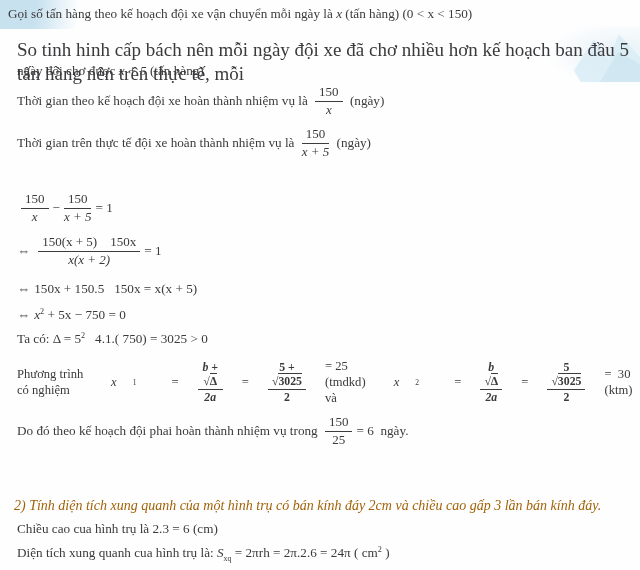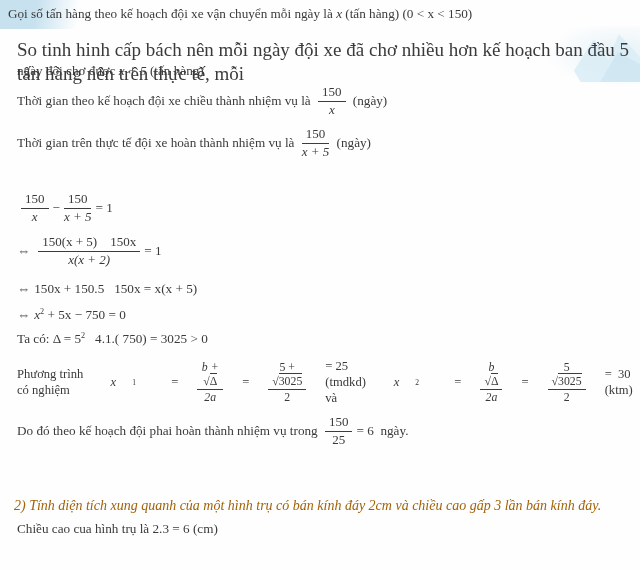--- a/index.html
+++ b/index.html
@@ -47,39 +47,39 @@
     display:inline-block;vertical-align:middle;text-align:center;
     margin:0 4px;font-size:13px;line-height:1.15;
   }
   .frac .num{display:block;border-bottom:1px solid var(--rule);padding:0 4px 1px;}
   .frac .den{display:block;padding-top:1px;}
   .rad{border-top:1px solid var(--rule);}
   sup{font-size:.62em;vertical-align:super;line-height:0;}
   sub{font-size:.6em;vertical-align:sub;line-height:0;}
   .arrow{margin-right:4px;}
   .sol-line{font-size:12.6px;gap:16px;}
-  .sol-line .frac{font-size:11.8px;margin:0 3px;}
+  .sol-line .frac{font-size:11.8px;margin:0 3px;font-weight:bold;}
 </style>
 </head>
 <body>
 
 <div class="page">
 
   <div class="hl-band"></div>
   <div class="corner-wash"></div>
   <div class="corner-peaks"></div>
   <div class="corner-peaks2"></div>
 
   <div class="line l1" style="top:6px"><span>Gọi số tấn hàng theo kế hoạch đội xe vận chuyển mỗi ngày là </span><span class="it">x</span><span> (tấn hàng) </span><span>(0 &lt; x &lt; 150)</span></div>
 
   <div class="line narrow" style="top:38px">So tinh hinh cấp bách nên mỗi ngày đội xe đã chơ nhiều hơn kế hoạch ban đầu 5 tấn hàng nên trên thực tế, mỗi</div>
 
   <div class="line" style="top:63px"><span>ngày đội chơ được </span><span class="it">x + 5</span><span> (tấn hàng)</span></div>
 
-  <div class="line fline" style="top:84px;height:35px"><span>Thời gian theo kế hoạch đội xe chiều thành nhiệm vụ là </span><span class="frac"><span class="num">150</span><span class="den it">x</span></span><span> (ngày)</span></div>
+  <div class="line fline" style="top:84px;height:35px"><span>Thời gian theo kế hoạch đội xe hoàn thành nhiệm vụ là </span><span class="frac"><span class="num">150</span><span class="den it">x</span></span><span> (ngày)</span></div>
 
   <div class="line fline" style="top:124px;height:38px"><span>Thời gian trên thực tế đội xe hoàn thành nhiệm vụ là </span><span class="frac"><span class="num">150</span><span class="den it">x + 5</span></span><span> (ngày)</span></div>
 
 
   <div class="line fline" style="top:189px;height:38px"><span class="frac"><span class="num">150</span><span class="den it">x</span></span><span>−</span><span class="frac"><span class="num">150</span><span class="den it">x + 5</span></span><span>= 1</span></div>
 
   <div class="line fline" style="top:229px;height:44px"><span class="arrow">⇔</span><span class="frac"><span class="num">150(x + 5)    150x</span><span class="den it">x(x + 2)</span></span><span>= 1</span></div>
 
   <div class="line" style="top:281px"><span class="arrow">⇔</span><span>150x + 150.5   150x = x(x + 5)</span></div>
 
@@ -89,14 +89,15 @@
 
   <div class="line fline sol-line" style="top:360px;height:46px"><span>Phương trình có nghiệm </span><span class="it">x</span><sub>1</sub>&nbsp;<span>=</span><span class="frac"><span class="num"><span class="it">b + √</span><span class="rad">Δ</span></span><span class="den it">2a</span></span><span>=</span><span class="frac"><span class="num"><span>5 + √</span><span class="rad">3025</span></span><span class="den">2</span></span><span>= 25 (tmdkd) và </span><span class="it">x</span><sub>2</sub>&nbsp;<span>=</span><span class="frac"><span class="num"><span class="it">b  √</span><span class="rad">Δ</span></span><span class="den it">2a</span></span><span>=</span><span class="frac"><span class="num"><span>5  √</span><span class="rad">3025</span></span><span class="den">2</span></span><span>=  30 (ktm)</span></div>
 
   <div class="line fline" style="top:412px;height:38px"><span>Do đó theo kế hoạch đội phai hoàn thành nhiệm vụ trong </span><span class="frac"><span class="num">150</span><span class="den">25</span></span><span>= 6  ngày.</span></div>
 
 
   <div class="line sec-title" style="top:497px">2) Tính diện tích xung quanh của một hình trụ có bán kính đáy 2cm và chiều cao gấp 3 lần bán kính đáy.</div>
 
   <div class="line" style="top:521px"><span>Chiều cao cua hình trụ là </span><span>2.3 = 6</span><span> (cm)</span></div>
 
+  <div class="line" style="top:545px"><span>Diện tích xung quanh cua hình trụ là: </span><span class="it">S</span><sub>xq</sub><span> = 2πrh = 2π.2.6 = 24π ( cm</span><sup>2</sup><span> )</span></div>
 
 </div>
 
 </body></html>

